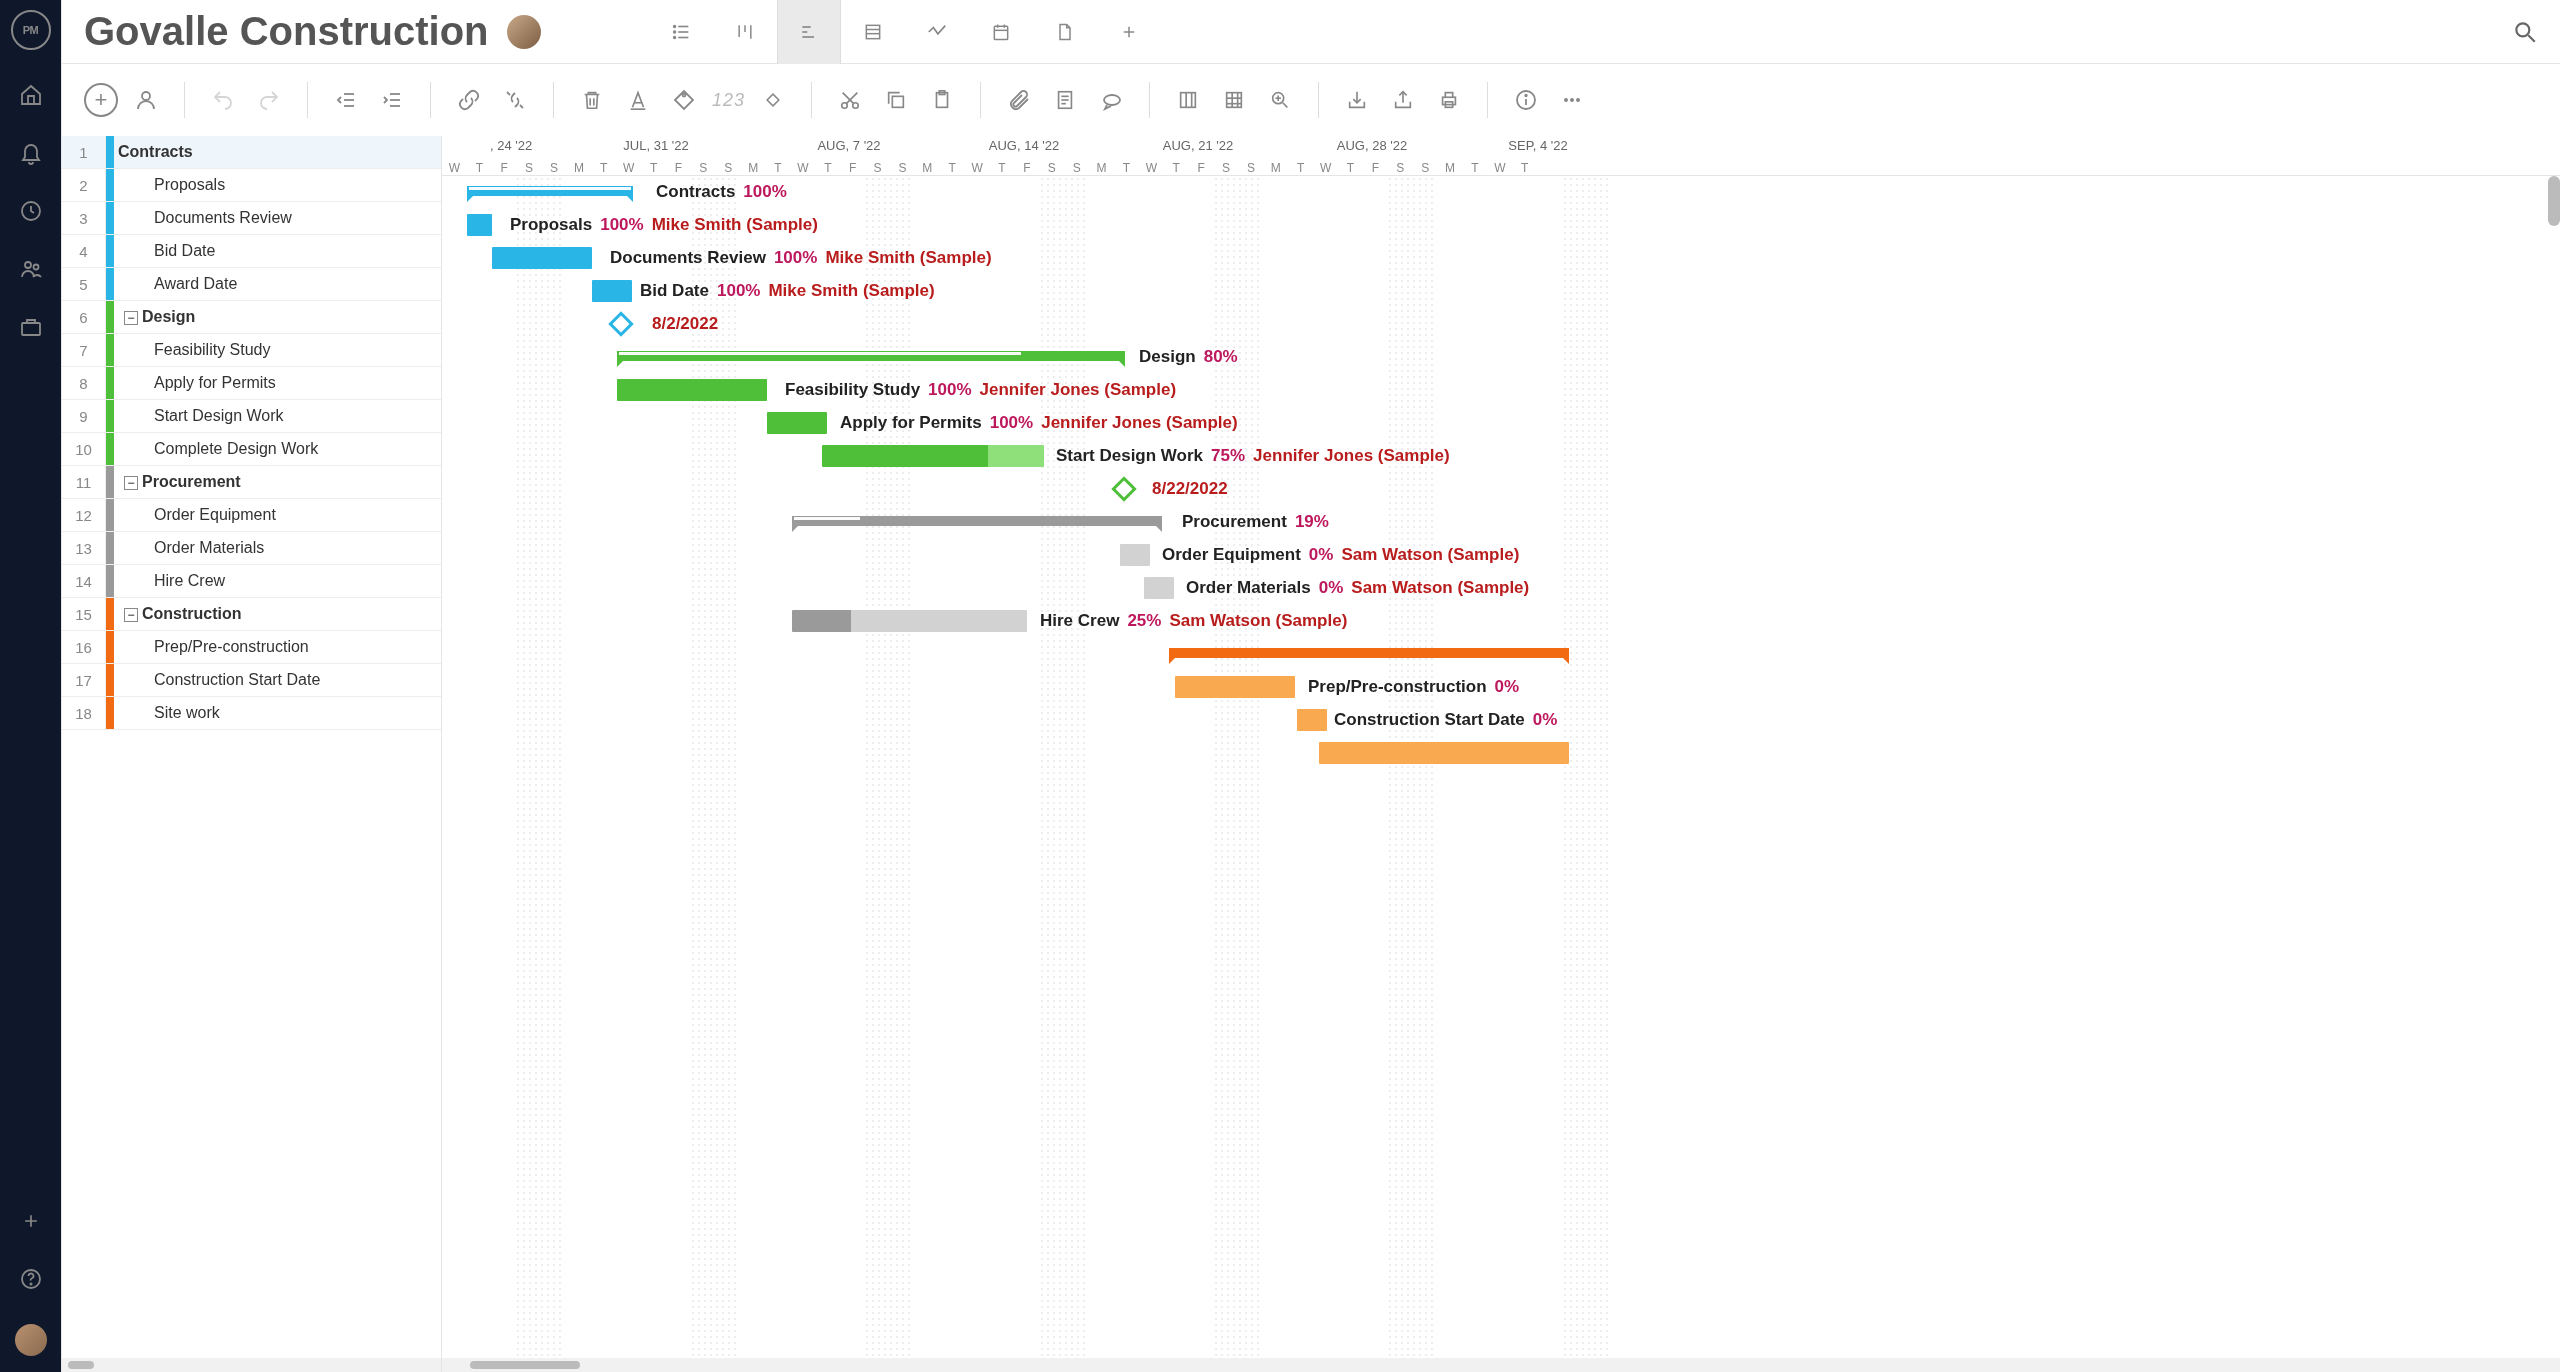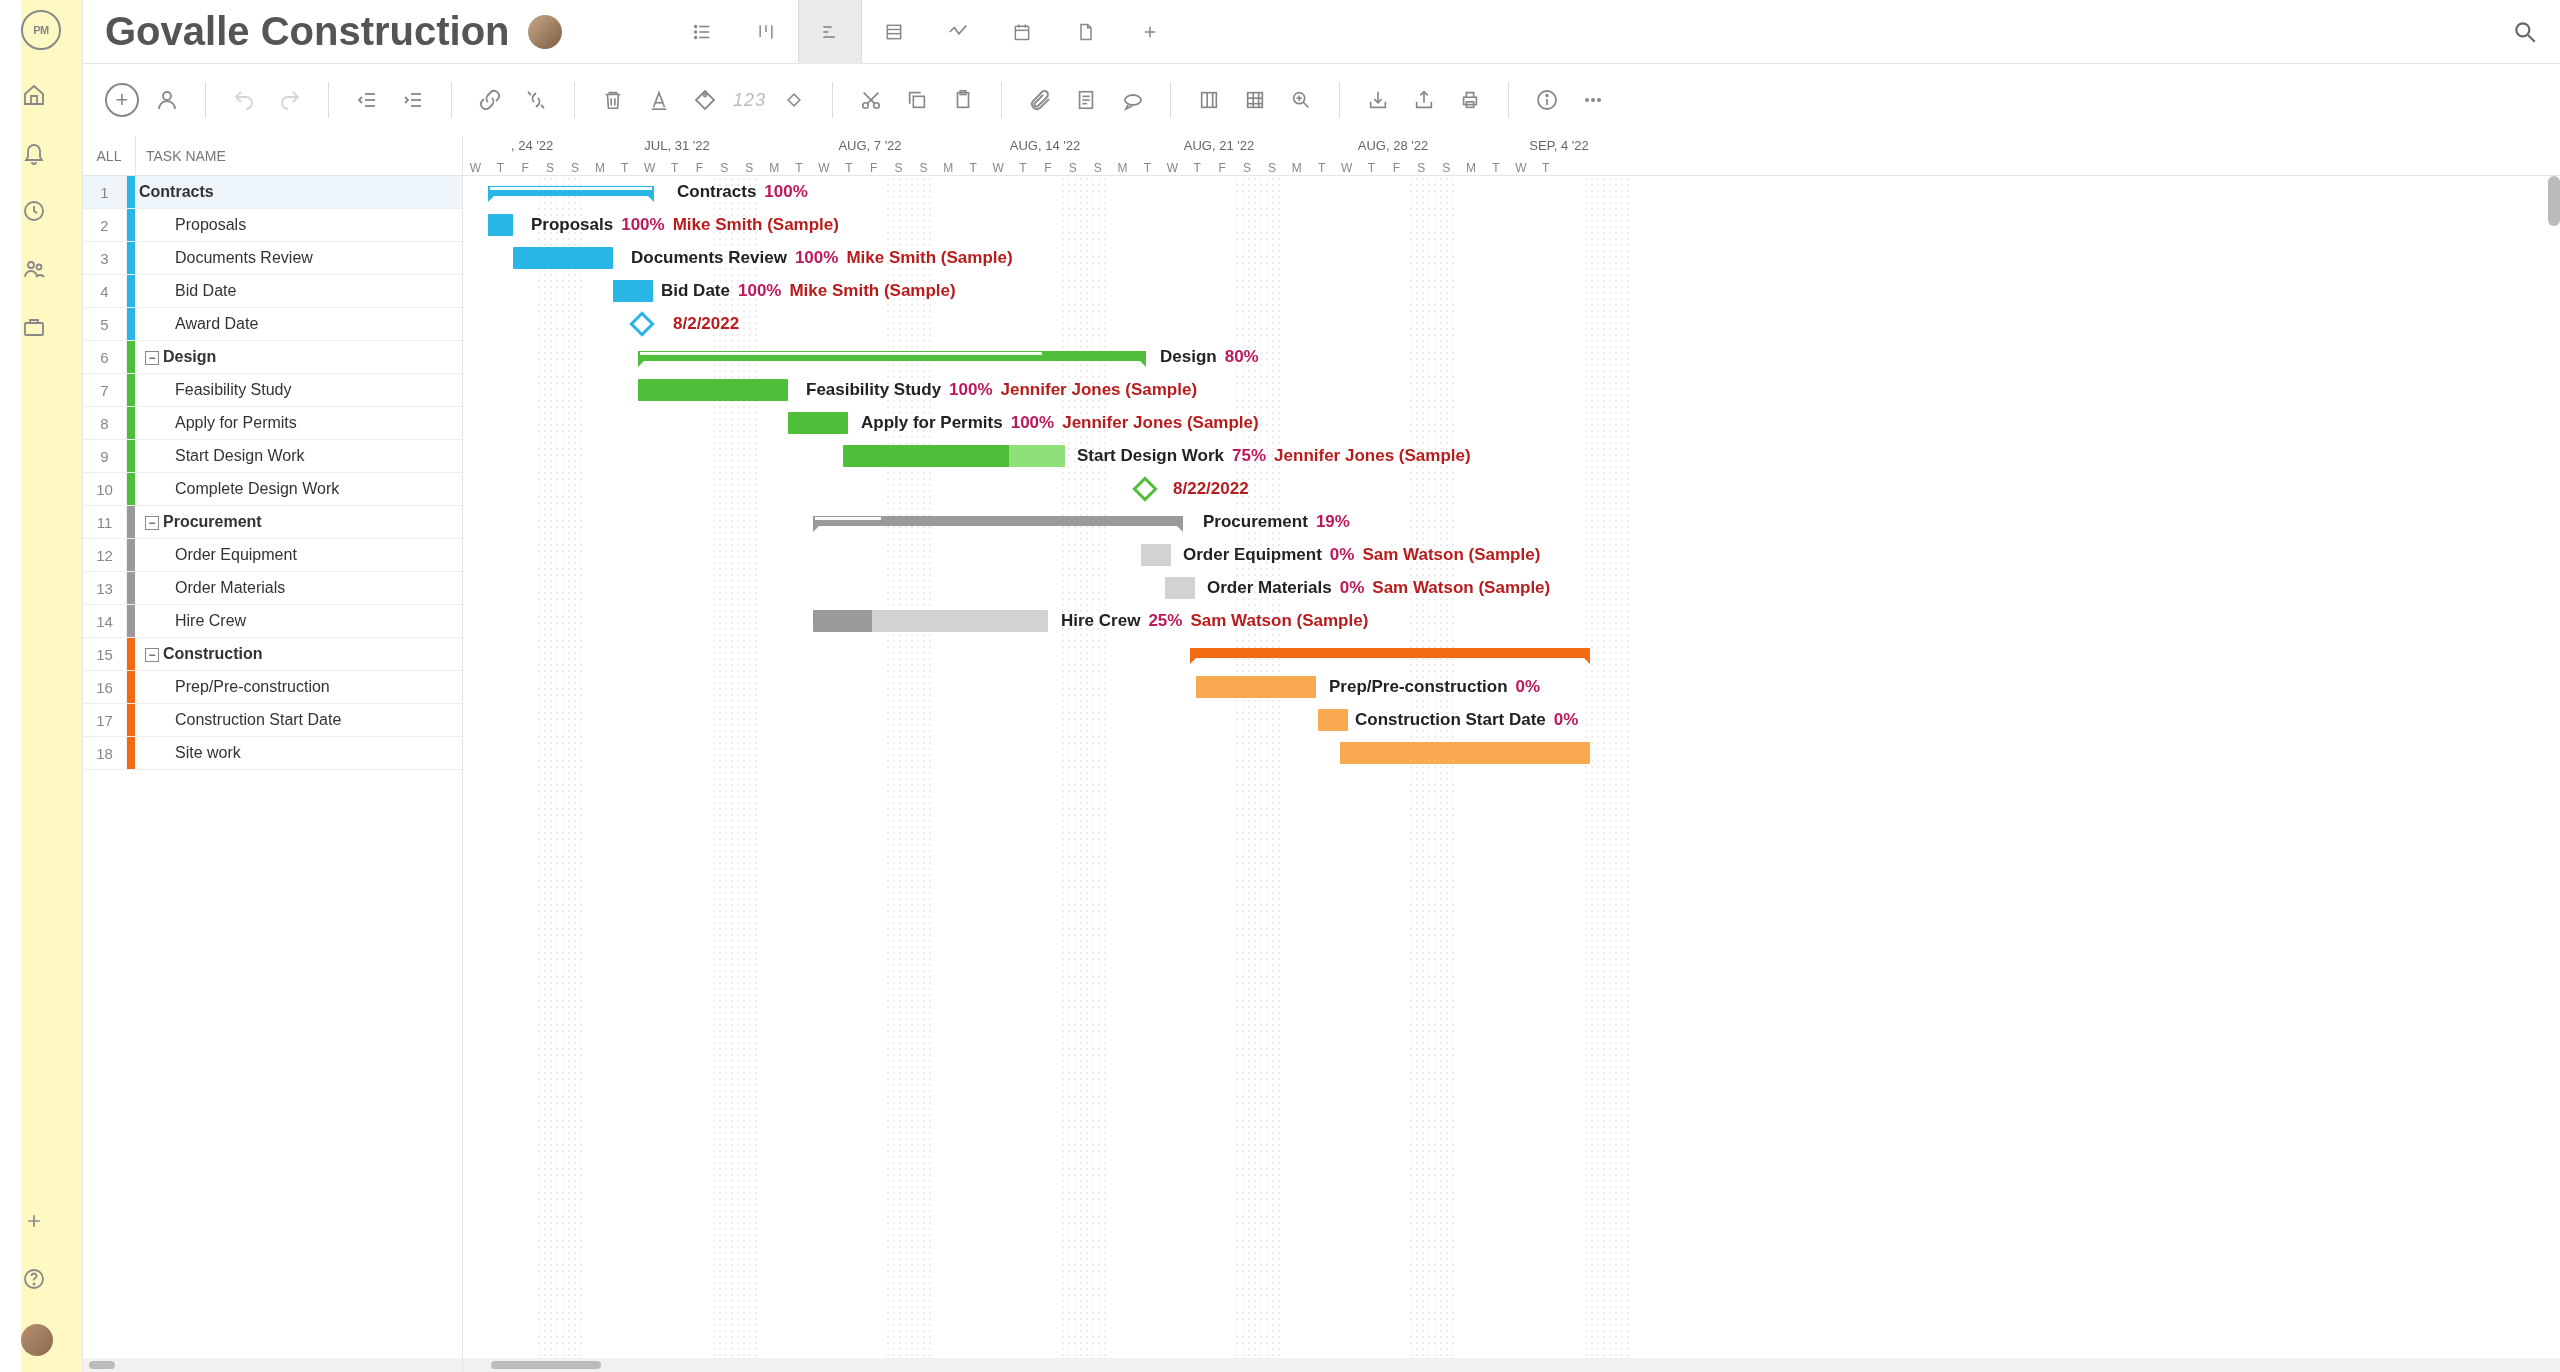--- a/index.html
+++ b/index.html
@@ -1,20 +1,20 @@
 <!DOCTYPE html>
 <html><head>
 <meta charset="utf-8">
 <style>
 * { box-sizing: border-box; margin: 0; padding: 0; }
 body { font-family: -apple-system, BlinkMacSystemFont, "Segoe UI", Arial, sans-serif; background: #fff; color: #333; overflow: hidden; }
 .app { display: flex; height: 100vh; width: 100vw; }
 
 
-.rail { width: 62px; background: #fef9c3; border-right: 1px solid #e5e5e5; display: flex; flex-direction: column; align-items: flex-start; padding-top: 10px; gap: 32px; margin-left: 21px; }
+.rail { width: 62px; background: #0f172a; border-right: 1px solid #e5e5e5; display: flex; flex-direction: column; align-items: center; padding-top: 10px; gap: 32px; }
 .rail .logo { width: 40px; height: 40px; border: 2px solid #888; border-radius: 50%; display: flex; align-items: center; justify-content: center; font-size: 11px; font-weight: 700; color: #888; letter-spacing: -0.5px; }
 .rail-icon { width: 26px; height: 26px; color: #888; cursor: pointer; display: flex; align-items: center; justify-content: center; }
 .rail .spacer { flex: 1; }
 .rail .avatar-sm { width: 32px; height: 32px; border-radius: 50%; background: linear-gradient(135deg,#b89070,#8a6a4f); margin-bottom: 16px; }
 
 
 .main { flex: 1; display: flex; flex-direction: column; min-width: 0; }
 
 
 .header { height: 64px; border-bottom: 1px solid #e5e5e5; display: flex; align-items: center; padding: 0 22px; gap: 18px; }
@@ -385,24 +385,20 @@
             <circle cx="6" cy="12" r="2"></circle>
             <circle cx="12" cy="12" r="2"></circle>
             <circle cx="18" cy="12" r="2"></circle>
           </svg>
         </div>
     </div>
 
     <div class="content">
 
       <div class="tasklist">
-        <div class="tl-header">
-          <div class="tl-all">ALL</div>
-          <div class="tl-name">TASK NAME</div>
-        </div>
         <div class="tl-body" id="tl-body">
             <div class="tl-row group selected">
               <div class="tl-idx">1</div>
               <div class="tl-stripe" style="background: rgb(41, 182, 230);"></div>
               <div class="tl-label"><span>Contracts</span></div>
             </div>
             <div class="tl-row child">
               <div class="tl-idx">2</div>
               <div class="tl-stripe" style="background: rgb(41, 182, 230);"></div>
               <div class="tl-label"><span>Proposals</span></div>

